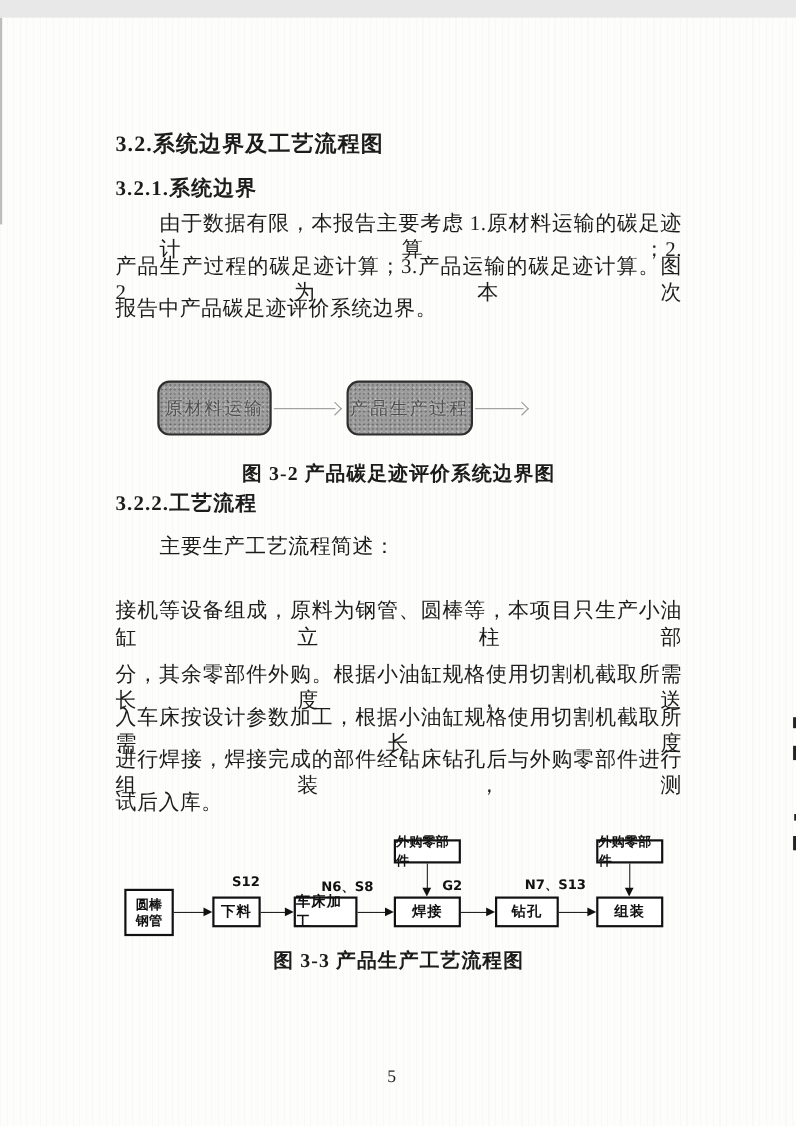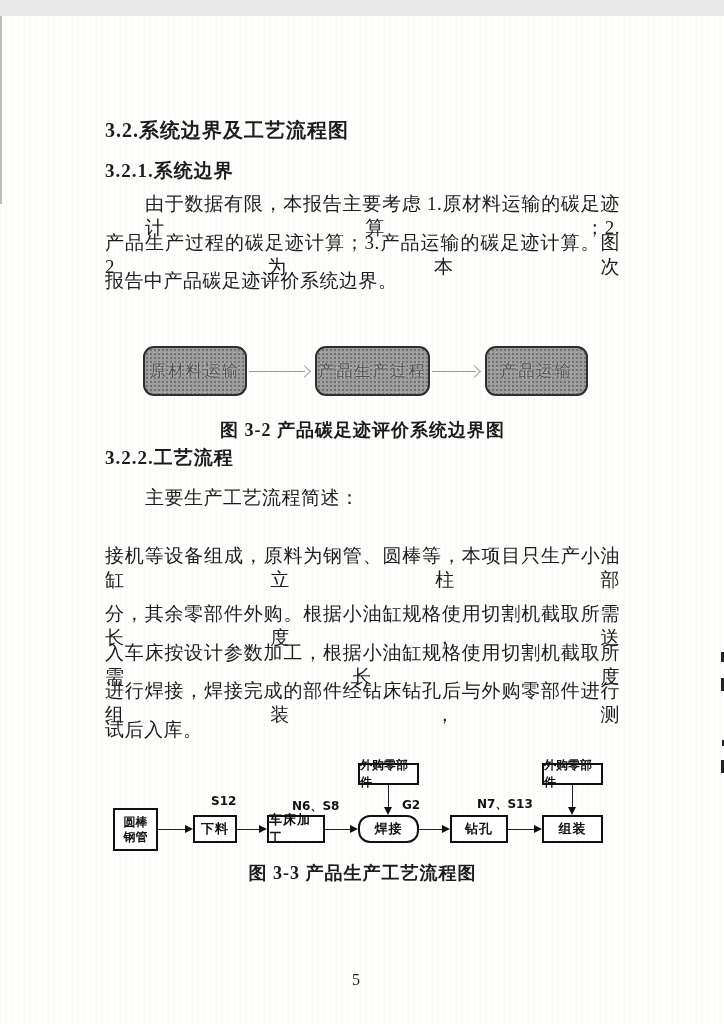--- a/index.html
+++ b/index.html
@@ -106,21 +106,20 @@
   <div class="abs bodyline just" style="top:215px;">产品生产过程的碳足迹计算；3.产品运输的碳足迹计算。图 2 为本次</div>
   <div class="abs bodyline" style="top:253px;">报告中产品碳足迹评价系统边界。</div>
 
   <div class="abs" style="left:0;top:328px;width:724px;height:58px;">
     <div class="gbox" style="left:143px;top:2px;width:104px;">原材料运输</div>
     <div class="thinline" style="left:249px;top:27px;width:56px;"></div>
     <div class="chevron" style="left:300px;top:23px;"></div>
     <div class="gbox" style="left:315px;top:2px;width:115px;">产品生产过程</div>
     <div class="thinline" style="left:432px;top:27px;width:44px;"></div>
     <div class="chevron" style="left:470px;top:23px;"></div>
-    <div class="gbox" style="left:485px;top:2px;width:103px;">产品运输</div>
   </div>
   <div class="abs caption" style="top:402px;">图 3-2 产品碳足迹评价系统边界图</div>
 
   <div class="abs h2" style="left:105px;top:429px;">3.2.2.工艺流程</div>
   <div class="abs bodyline indent" style="top:470px;">主要生产工艺流程简述：</div>
   <div class="abs bodyline just" style="top:528px;">接机等设备组成，原料为钢管、圆棒等，本项目只生产小油缸立柱部</div>
   <div class="abs bodyline just" style="top:586px;">分，其余零部件外购。根据小油缸规格使用切割机截取所需长度，送</div>
   <div class="abs bodyline just" style="top:625px;">入车床按设计参数加工，根据小油缸规格使用切割机截取所需长度</div>
   <div class="abs bodyline just" style="top:663px;">进行焊接，焊接完成的部件经钻床钻孔后与外购零部件进行组装，测</div>
   <div class="abs bodyline" style="top:702px;">试后入库。</div>
@@ -140,21 +139,21 @@
     <div class="flabel" style="left:402px;top:37px;">G2</div>
     <div class="flabel" style="left:477px;top:35px;">N7、S13</div>
 
     <div class="fbox small" style="left:113px;top:47px;width:45px;height:43px;flex-direction:column;line-height:15px;">
       <span>圆棒</span>
       <span>钢管</span>
     </div>
 
     <div class="fbox" style="left:193px;top:54px;width:44px;height:28px;">下料</div>
     <div class="fbox" style="left:267px;top:54px;width:58px;height:28px;">车床加工</div>
-    <div class="fbox" style="left:358px;top:54px;width:61px;height:28px;border-radius:12px;">焊接</div>
+    <div class="fbox" style="left:358px;top:54px;width:61px;height:28px;">焊接</div>
     <div class="fbox" style="left:450px;top:54px;width:58px;height:28px;">钻孔</div>
     <div class="fbox" style="left:542px;top:54px;width:61px;height:28px;">组装</div>
 
     <div class="hline" style="left:158px;top:68px;width:28px;"></div>
     <div class="tri-right" style="left:185px;top:64px;"></div>
 
     <div class="hline" style="left:237px;top:68px;width:23px;"></div>
     <div class="tri-right" style="left:259px;top:64px;"></div>
 
     <div class="hline" style="left:325px;top:68px;width:26px;"></div>

